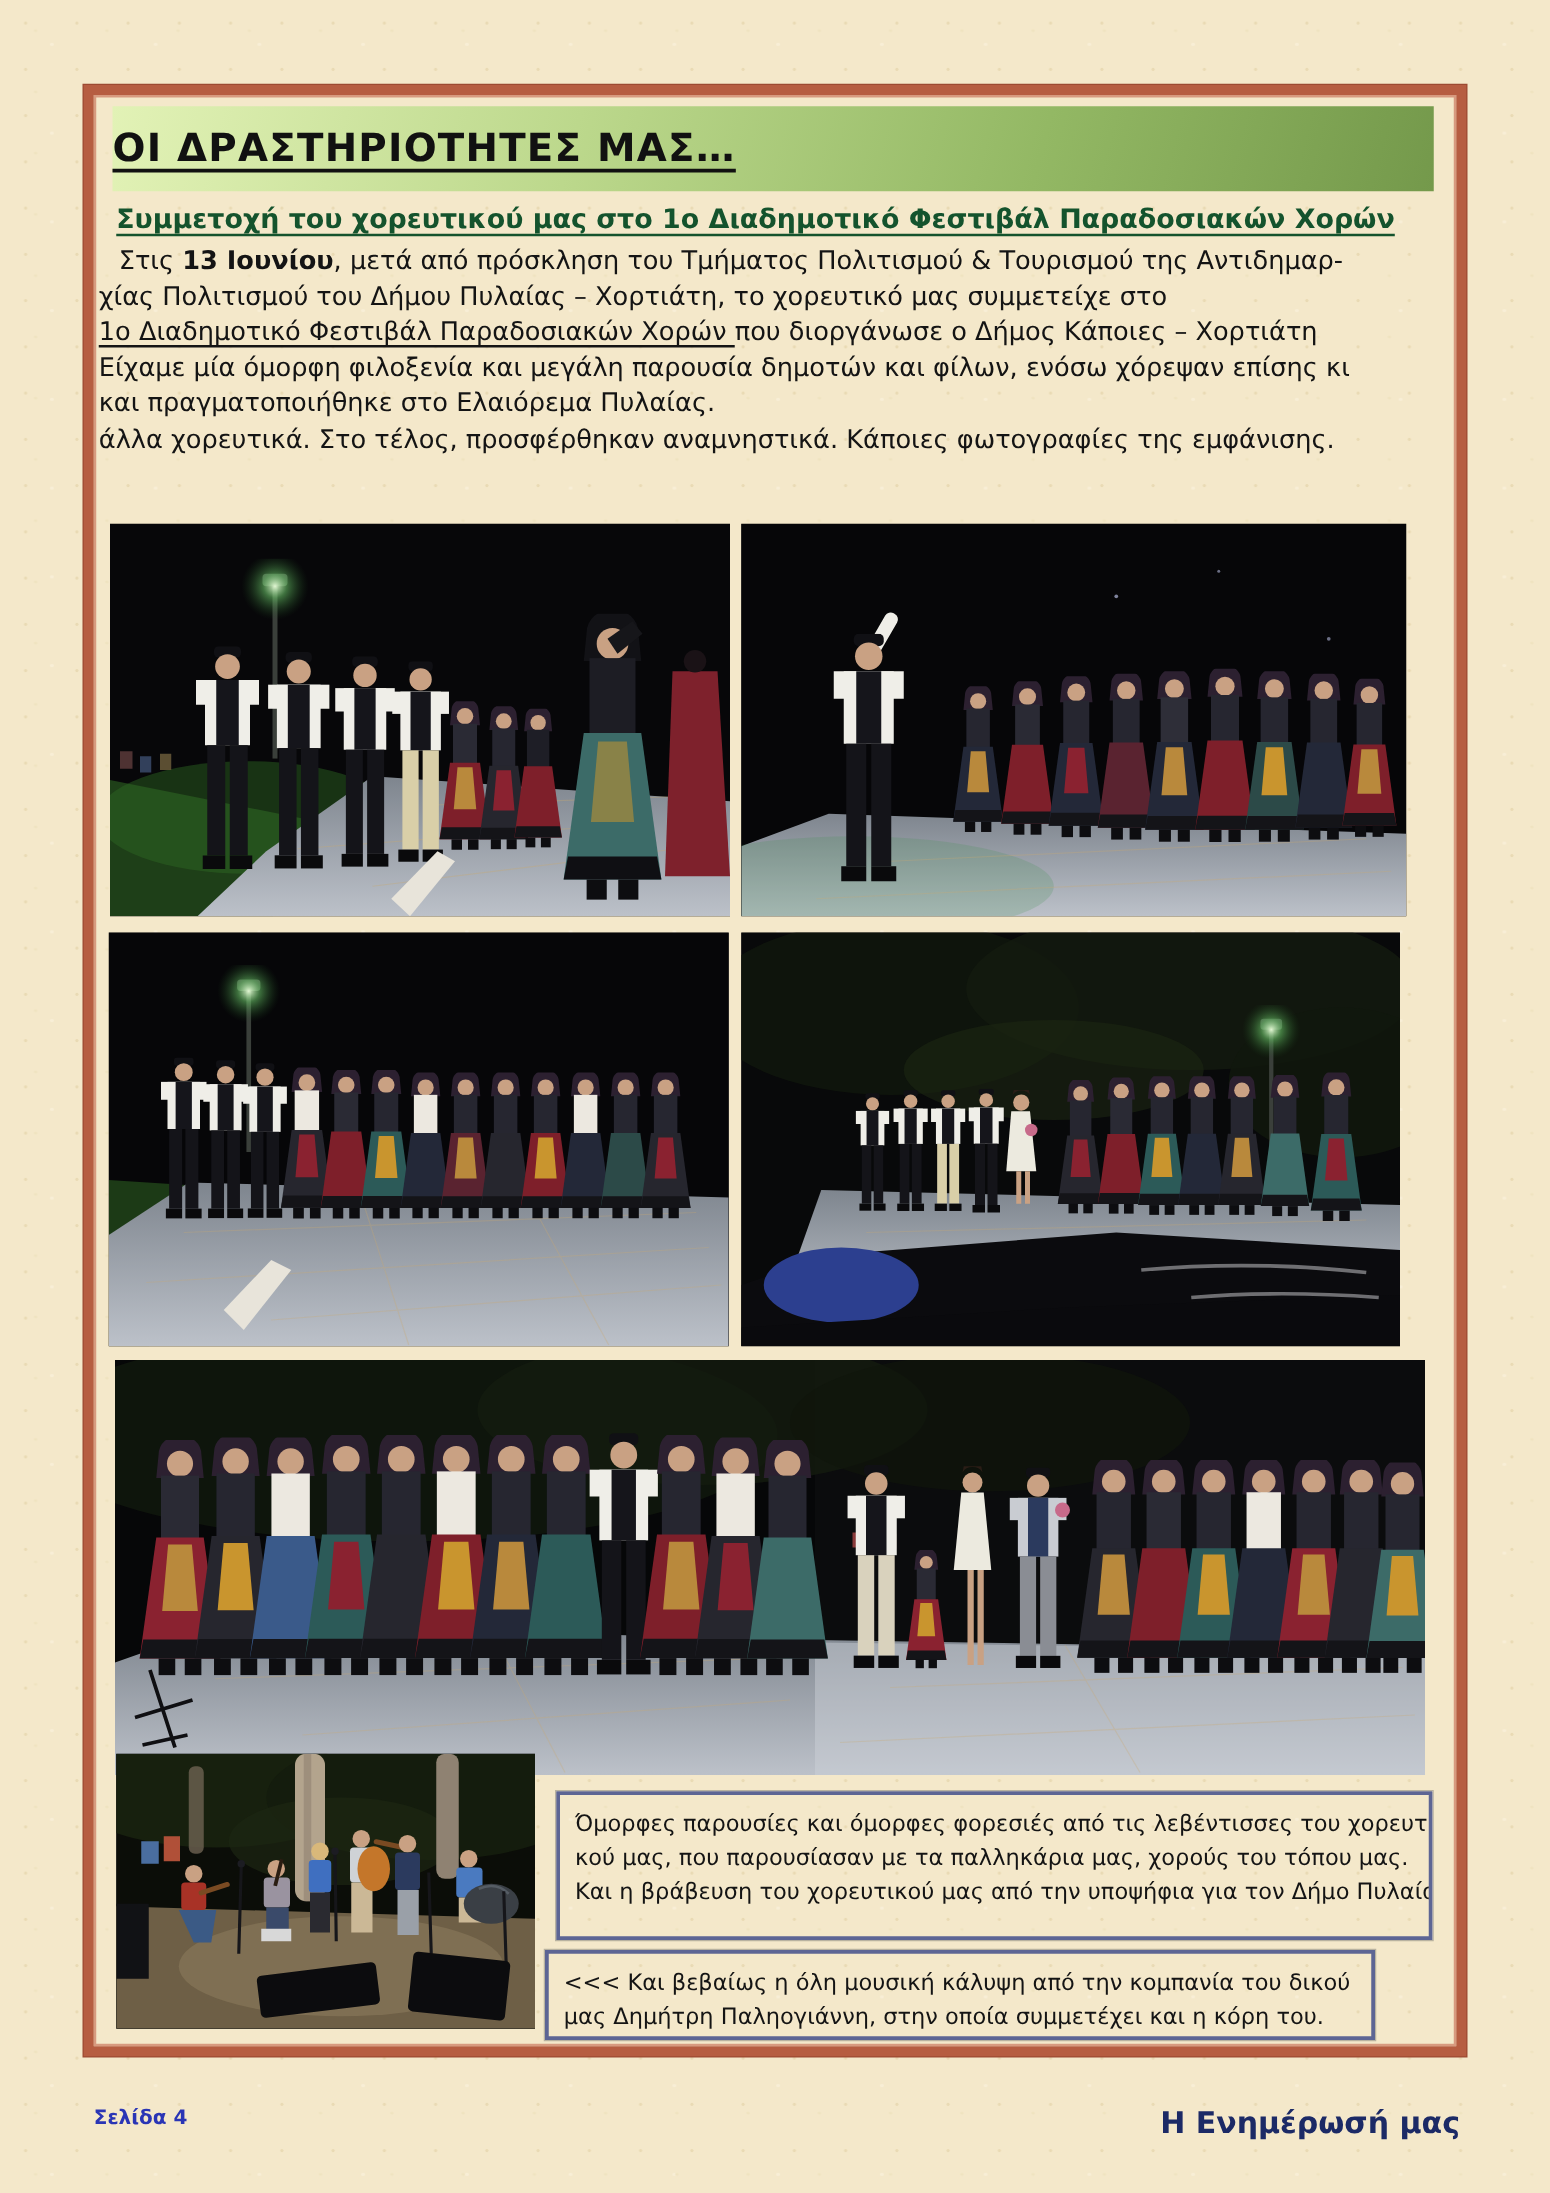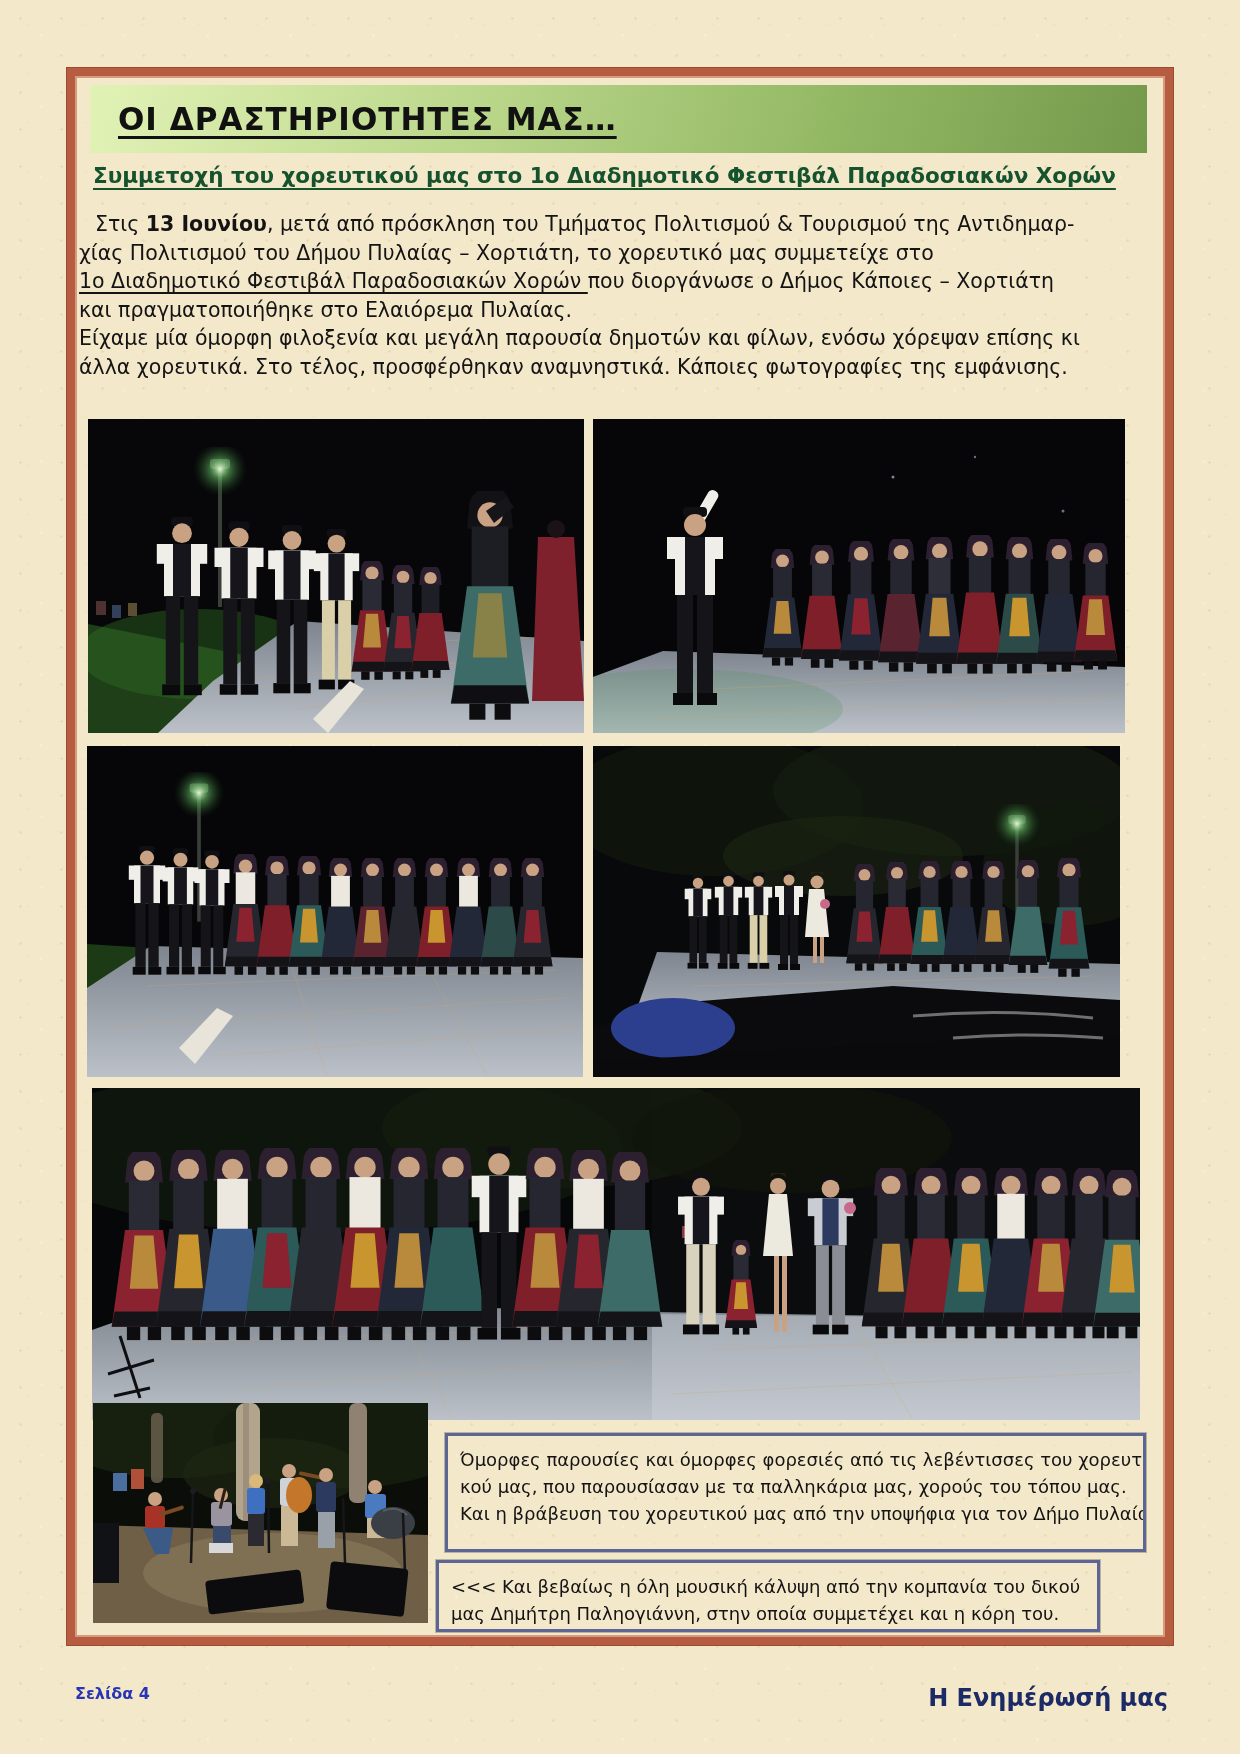--- a/index.html
+++ b/index.html
@@ -20,33 +20,33 @@
     box-shadow:inset 0 0 0 2px #d79a7f, 0 0 0 1px #9c4a32;
   }
   .header-bar{
     position:absolute;left:90px;top:85px;width:1057px;height:68px;
     background:linear-gradient(105deg,#e2f2b6 0%,#bcd88c 35%,#93b864 70%,#74994b 100%);
     display:flex;align-items:center;
   }
   .header-title{
     font-size:31px;font-weight:bold;color:#111;
     padding-left:0;letter-spacing:1px;
-    text-decoration:underline;text-decoration-thickness:2.5px;text-underline-offset:6px;margin-left:28px;
+    text-decoration:underline;text-decoration-thickness:2.5px;text-underline-offset:6px;
   }
   .subtitle{
     position:absolute;left:93px;top:163px;
     font-size:21.5px;font-weight:bold;color:#14532d;white-space:nowrap;
     text-decoration:underline;text-decoration-thickness:2px;text-underline-offset:5px;
   }
   .paragraph{
     position:absolute;left:79px;top:194px;width:1082px;
     font-size:20.5px;line-height:28.5px;color:#141414;
   }
   .pline{white-space:nowrap;}
-  .pline.first{text-indent:16px;margin-top:16px;}
+  .pline.first{text-indent:16px;}
   .bold{font-weight:bold;}
   .uline{text-decoration:underline;text-decoration-thickness:2px;text-underline-offset:4px;text-align:right;}
   .photo{position:absolute;background:#060608;overflow:hidden;}
   .photo svg{display:block;width:100%;height:100%;}
   .callout{
     position:absolute;box-sizing:border-box;
     border:3px solid #5d6594;box-shadow:0 0 0 1px #b8b2a0;
     padding:10px 12px;color:#141414;overflow:hidden;
   }
   .callout .cline{white-space:nowrap;font-size:18px;line-height:27px;}
@@ -107,22 +107,22 @@
 <div class="header-bar">
   <span class="header-title">ΟΙ ΔΡΑΣΤΗΡΙΟΤΗΤΕΣ ΜΑΣ…</span>
 </div>
 
 <div class="subtitle">Συμμετοχή του χορευτικού μας στο 1ο Διαδημοτικό Φεστιβάλ Παραδοσιακών Χορών</div>
 
 <div class="paragraph">
   <div class="pline first"><span>Στις </span><span class="bold">13 Ιουνίου</span><span>, μετά από πρόσκληση του Τμήματος Πολιτισμού &amp; Τουρισμού της Αντιδημαρ-</span></div>
   <div class="pline">χίας Πολιτισμού του Δήμου Πυλαίας – Χορτιάτη, το χορευτικό μας συμμετείχε στο</div>
   <div class="pline"><span class="uline">1ο Διαδημοτικό Φεστιβάλ Παραδοσιακών Χορών </span><span>που διοργάνωσε ο Δήμος Κάποιες – Χορτιάτη</span></div>
+  <div class="pline">Είχαμε μία όμορφη φιλοξενία και μεγάλη παρουσία δημοτών και φίλων, ενόσω χόρεψαν επίσης κι</div>
   <div class="pline">και πραγματοποιήθηκε στο Ελαιόρεμα Πυλαίας.</div>
-  <div class="pline">Είχαμε μία όμορφη φιλοξενία και μεγάλη παρουσία δημοτών και φίλων, ενόσω χόρεψαν επίσης κι</div>
   <div class="pline">άλλα χορευτικά. Στο τέλος, προσφέρθηκαν αναμνηστικά.  Κάποιες φωτογραφίες της εμφάνισης.</div>
 </div>
 
 <div class="photo" style="left:88px;top:419px;width:496px;height:314px;">
 <svg viewBox="0 0 496 314" preserveAspectRatio="none">
   <rect width="496" height="314" fill="#070709"></rect>
   <path d="M0,205 L200,245 L130,314 L0,314 Z" fill="#1e3f18"></path>
   <ellipse cx="110" cy="235" rx="120" ry="45" fill="#2f6b24" opacity="0.45"></ellipse>
   <path d="M70,314 L496,314 L496,222 L210,202 L125,262 Z" fill="url(#gfloor)"></path>
   <path d="M150,260 L420,240 M210,290 L470,258 M260,225 L460,218" stroke="#c9a86f" stroke-width="1" opacity="0.35" fill="none"></path>

